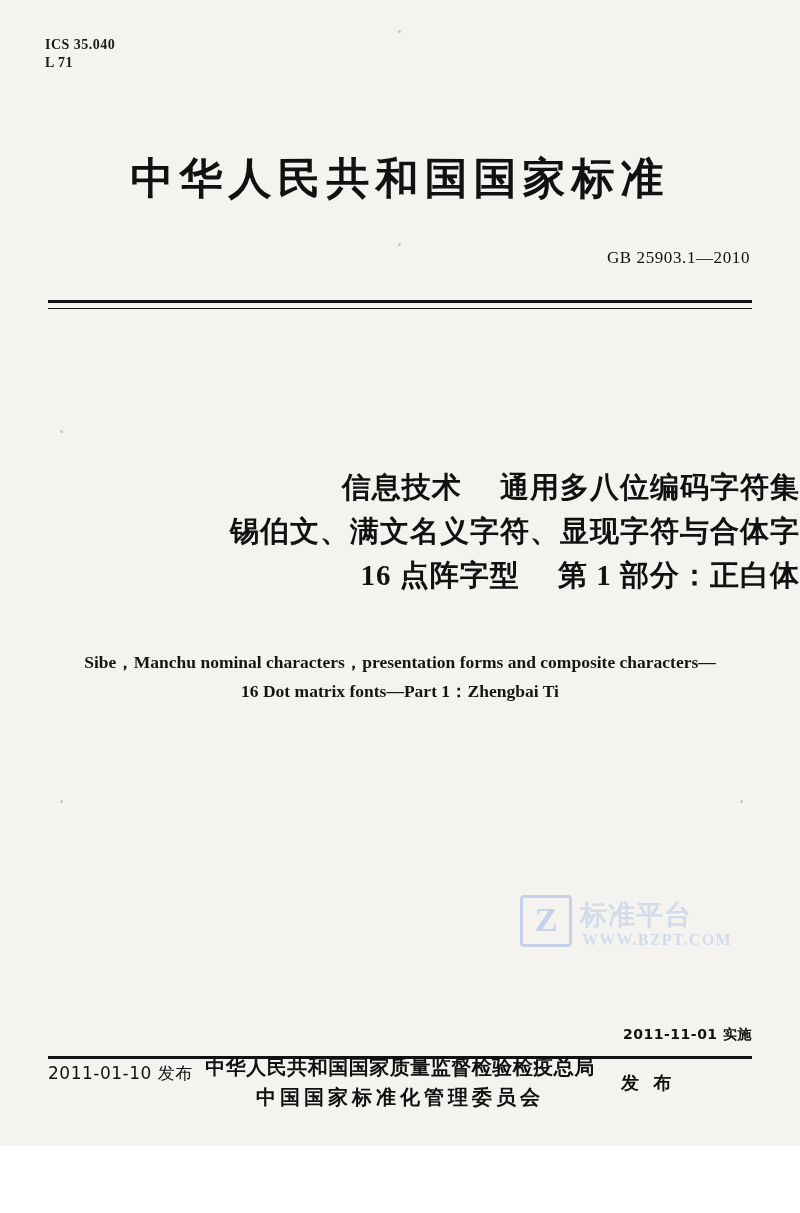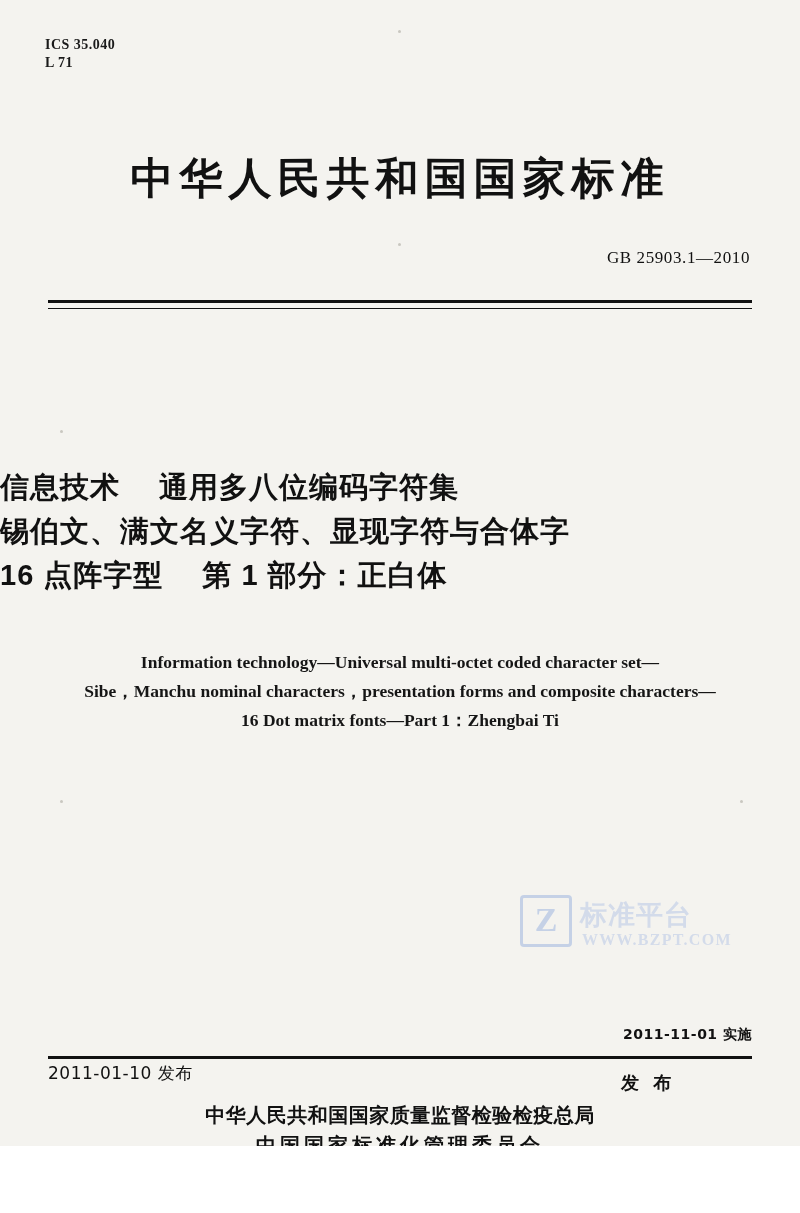--- a/index.html
+++ b/index.html
@@ -93,22 +93,22 @@
     height: 1px;
     background: #111111;
   }
 
   
   .doc-title {
     position: absolute;
     left: 0;
     top: 465px;
     width: 800px;
-    text-align: left;
-    font-family: Liberation Sans, sans-serif;
+    text-align: right;
+    font-family: Liberation Serif, serif;
     font-weight: bold;
     color: #111111;
   }
   .doc-title .line {
     font-size: 29px;
     line-height: 44px;
     letter-spacing: 1px;
     white-space: pre;
   }
 
@@ -210,21 +210,21 @@
     top: 1056px;
     width: 704px;
     height: 3px;
     background: #111111;
   }
 
   
   .issuers {
     position: absolute;
     left: 0;
-    top: 1100px;
+    top: 1052px;
     width: 800px;
     text-align: center;
     font-family: "DejaVu Sans", sans-serif;
     font-weight: bold;
     color: #111111;
   }
   .issuers .line1 {
     font-size: 20px;
     line-height: 30px;
     letter-spacing: 0.5px;
@@ -282,21 +282,20 @@
     <div class="rule-thick"></div>
     <div class="rule-thin"></div>
 
     <div class="doc-title">
       <div class="line">信息技术　 通用多八位编码字符集</div>
       <div class="line">锡伯文、满文名义字符、显现字符与合体字</div>
       <div class="line">16 点阵字型　 第 1 部分：正白体</div>
     </div>
 
     <div class="doc-title-en">
-      <div class="line">Information technology—Universal multi-octet coded character set—</div>
       <div class="line">Sibe，Manchu nominal characters，presentation forms and composite characters—</div>
       <div class="line">16 Dot matrix fonts—Part 1：Zhengbai Ti</div>
     </div>
 
     <div class="watermark">
       <div class="wm-box"></div>
       <div class="wm-z">Z</div>
       <div class="wm-text">标准平台</div>
       <div class="wm-sub">WWW.BZPT.COM</div>
     </div>

